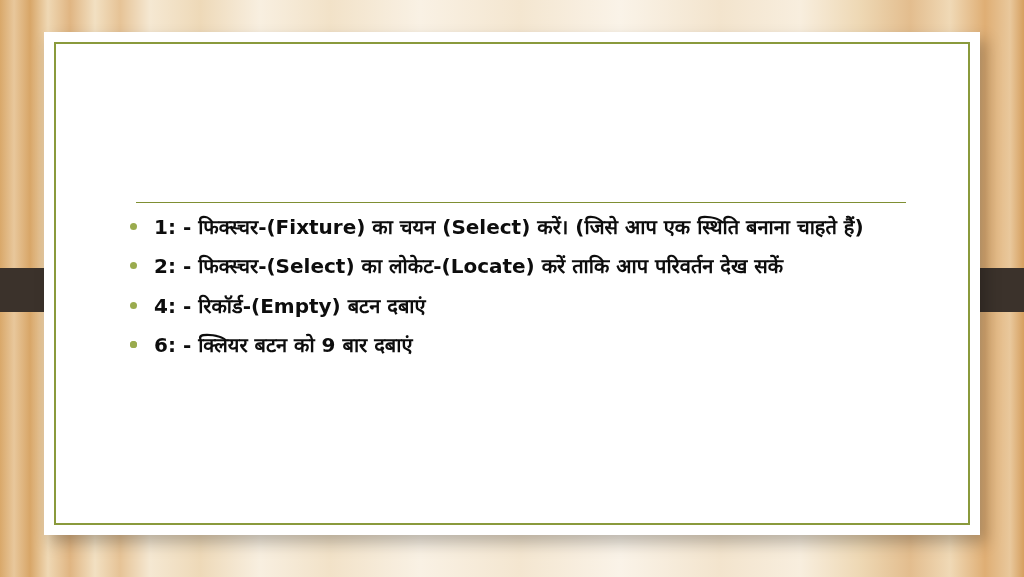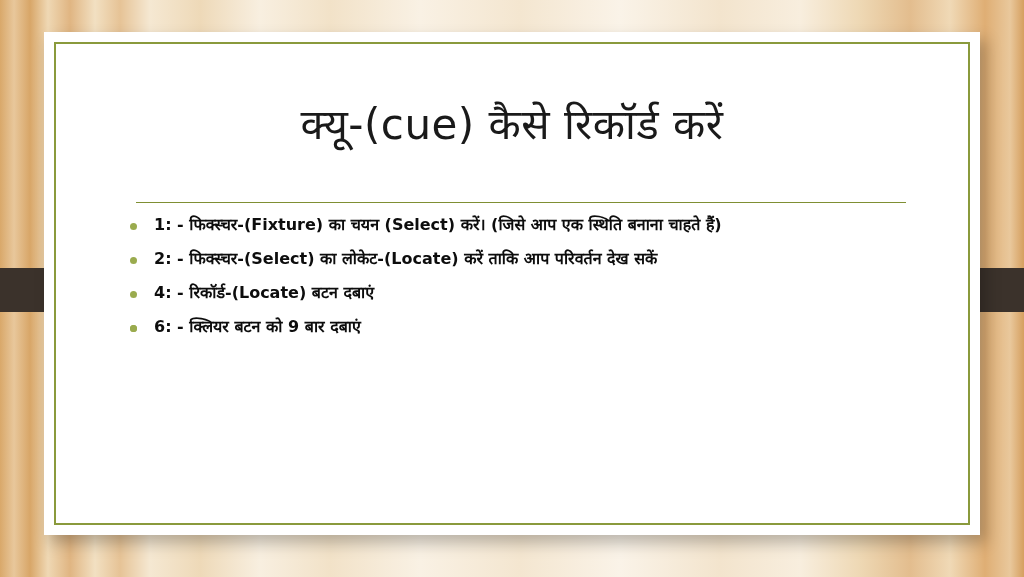--- a/index.html
+++ b/index.html
@@ -89,21 +89,21 @@
     right: 46px;
     top: 170px;
     margin: 0;
     padding: 0;
     list-style: none;
   }
   .bullet {
     position: relative;
     padding-left: 34px;
     margin-bottom: 13px;
-    font-size: 16px;
+    font-size: 20px;
     line-height: 1.32;
     color: #0d0d0d;
     font-weight: 700;
   }
   .bullet .dot {
     position: absolute;
     left: 10px;
     top: 9px;
     width: 7px;
     height: 7px;
@@ -115,36 +115,35 @@
 <body>
 
 <div class="slide">
 
   <div class="tab tab-left"></div>
   <div class="tab tab-right"></div>
 
   <div class="card">
     <div class="card-inner">
 
-      <div class="title">क्यू-(cue) कैसे रिकॉर्ड करें</div>
 
       <div class="divider"></div>
 
       <ul class="bullets">
         <li class="bullet">
           <span class="dot"></span>
           <span>1: - फिक्स्चर-(Fixture) का चयन (Select) करें। (जिसे आप एक स्थिति बनाना चाहते हैं)</span>
         </li>
         <li class="bullet">
           <span class="dot"></span>
           <span>2: - फिक्स्चर-(Select) का लोकेट-(Locate) करें ताकि आप परिवर्तन देख सकें</span>
         </li>
         <li class="bullet">
           <span class="dot"></span>
-          <span>4: - रिकॉर्ड-(Locate) बटन दबाएं</span>
+          <span>4: - रिकॉर्ड-(Empty) बटन दबाएं</span>
         </li>
         <li class="bullet">
           <span class="dot"></span>
         </li>
         <li class="bullet">
           <span class="dot"></span>
           <span>6: - क्लियर बटन को 9 बार दबाएं</span>
         </li>
       </ul>
 

